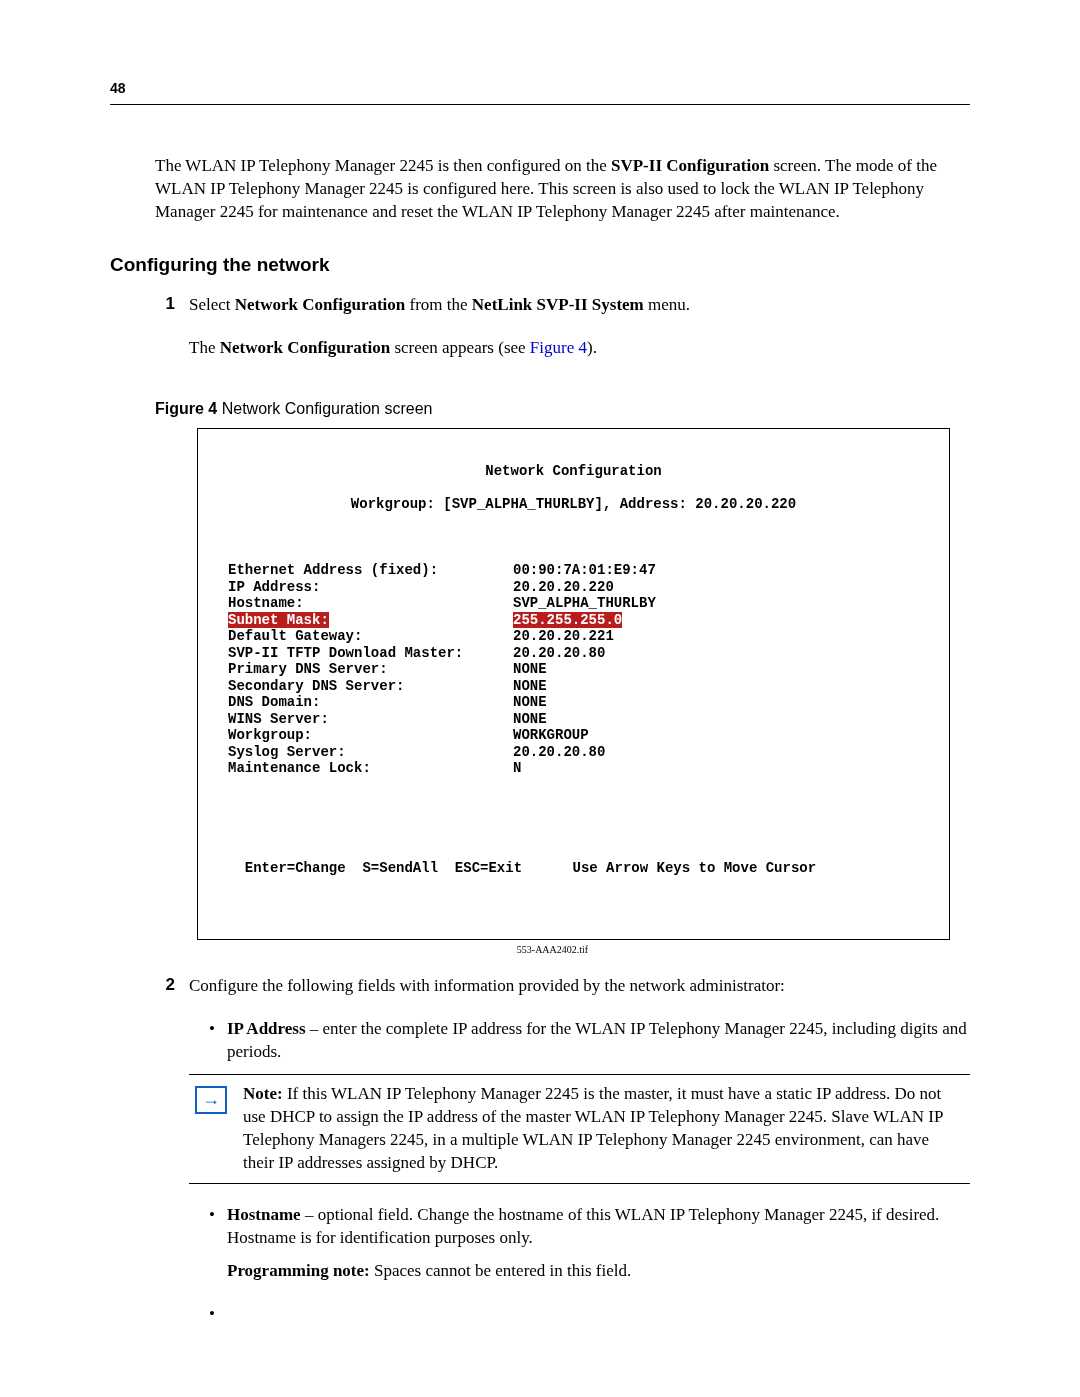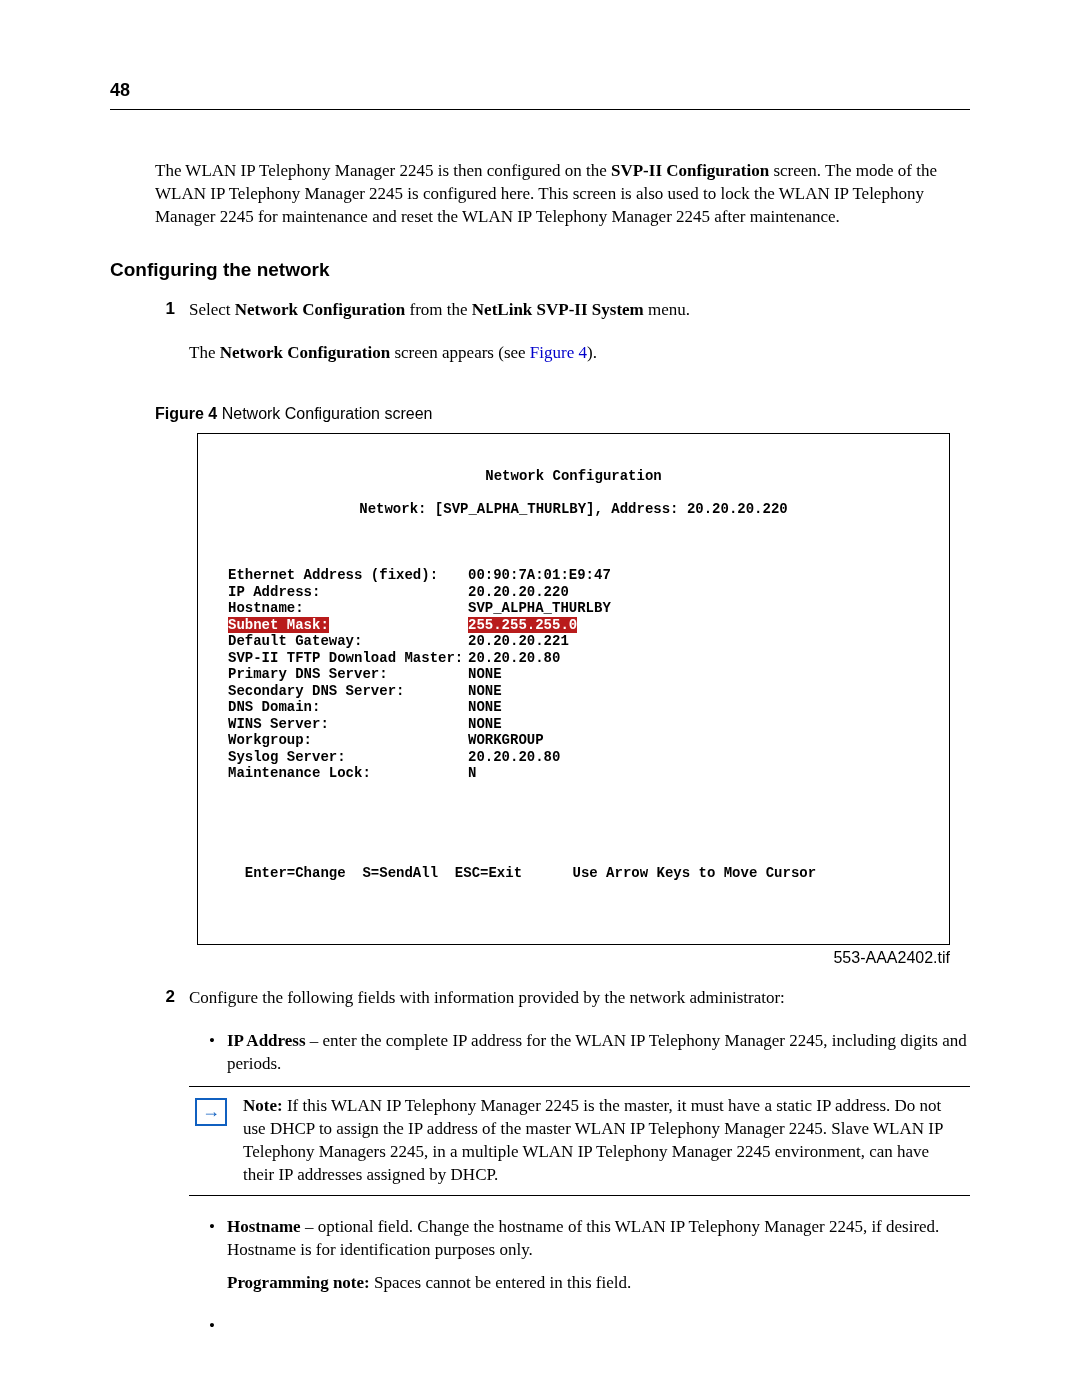--- a/index.html
+++ b/index.html
@@ -7,21 +7,21 @@
     font-size: 17px;
     color: #000;
     background: #fff;
     margin: 0;
     padding: 80px 110px 60px 110px;
     width: 1080px;
     box-sizing: border-box;
   }
   .page-num {
     font-family: Arial, Helvetica, sans-serif;
-    font-size: 18px;
+    font-size: 14px;
     font-weight: bold;
     margin-bottom: 8px;
   }
   .hr-top {
     border: none;
     border-top: 1px solid #000;
     margin: 0 0 50px 0;
   }
   .content {
     margin-left: 45px;
@@ -65,27 +65,27 @@
     border: 1.5px solid #000;
     padding: 18px 30px 30px 30px;
     margin: 0 20px 0 42px;
     font-family: "Courier New", monospace;
     font-size: 14px;
     line-height: 1.18;
     font-weight: bold;
     white-space: pre;
   }
   .term-title { text-align: center; }
-  .term-row { display: flex; }
+  .term-row { display: flex; gap: 45px; }
   .term-label { display: inline-block; width: 240px; }
   .term-hi { background: #b91c1c; color: #fff; }
   .fig-id {
-    text-align: right;
-    font-family: Liberation Sans, sans-serif;
-    font-size: 16px;
+    text-align: center;
+    font-family: Liberation Serif, serif;
+    font-size: 10px;
     margin: 4px 20px 20px 0;
   }
   ul.bullets {
     list-style: none;
     padding-left: 20px;
     margin: 8px 0 10px 0;
   }
   ul.bullets > li {
     position: relative;
     padding-left: 18px;
@@ -145,21 +145,21 @@
       </div>
     </li>
   </ol>
 
   <div class="fig-label">
     <b>Figure 4</b><span>   Network Configuration screen</span>
   </div>
 
   <div class="term-box">
 <div class="term-title">Network Configuration</div>
-<div class="term-title"><span>Network: [</span><span>SVP_ALPHA_THURLBY</span><span>], Address: 20.20.20.220</span></div>
+<div class="term-title"><span>Workgroup: [</span><span>SVP_ALPHA_THURLBY</span><span>], Address: 20.20.20.220</span></div>
 <div>&nbsp;</div>
 <div id="term-rows"><div class="term-row"><span class="term-label">Ethernet Address (fixed):</span><span>00:90:7A:01:E9:47</span></div><div class="term-row"><span class="term-label">IP Address:</span><span>20.20.20.220</span></div><div class="term-row"><span class="term-label">Hostname:</span><span>SVP_ALPHA_THURLBY</span></div><div class="term-row"><span class="term-label"><span class="term-hi">Subnet Mask:</span></span><span class="term-hi">255.255.255.0</span></div><div class="term-row"><span class="term-label">Default Gateway:</span><span>20.20.20.221</span></div><div class="term-row"><span class="term-label">SVP-II TFTP Download Master:</span><span>20.20.20.80</span></div><div class="term-row"><span class="term-label">Primary DNS Server:</span><span>NONE</span></div><div class="term-row"><span class="term-label">Secondary DNS Server:</span><span>NONE</span></div><div class="term-row"><span class="term-label">DNS Domain:</span><span>NONE</span></div><div class="term-row"><span class="term-label">WINS Server:</span><span>NONE</span></div><div class="term-row"><span class="term-label">Workgroup:</span><span>WORKGROUP</span></div><div class="term-row"><span class="term-label">Syslog Server:</span><span>20.20.20.80</span></div><div class="term-row"><span class="term-label">Maintenance Lock:</span><span>N</span></div></div>
 <div>&nbsp;</div>
 <div>&nbsp;</div>
 <div>  <span>Enter=Change  S=SendAll  ESC=Exit</span>      <span>Use Arrow Keys to Move Cursor</span></div>
   </div>
   <div class="fig-id">553-AAA2402.tif</div>
 
   <ol class="steps">
     <li>

